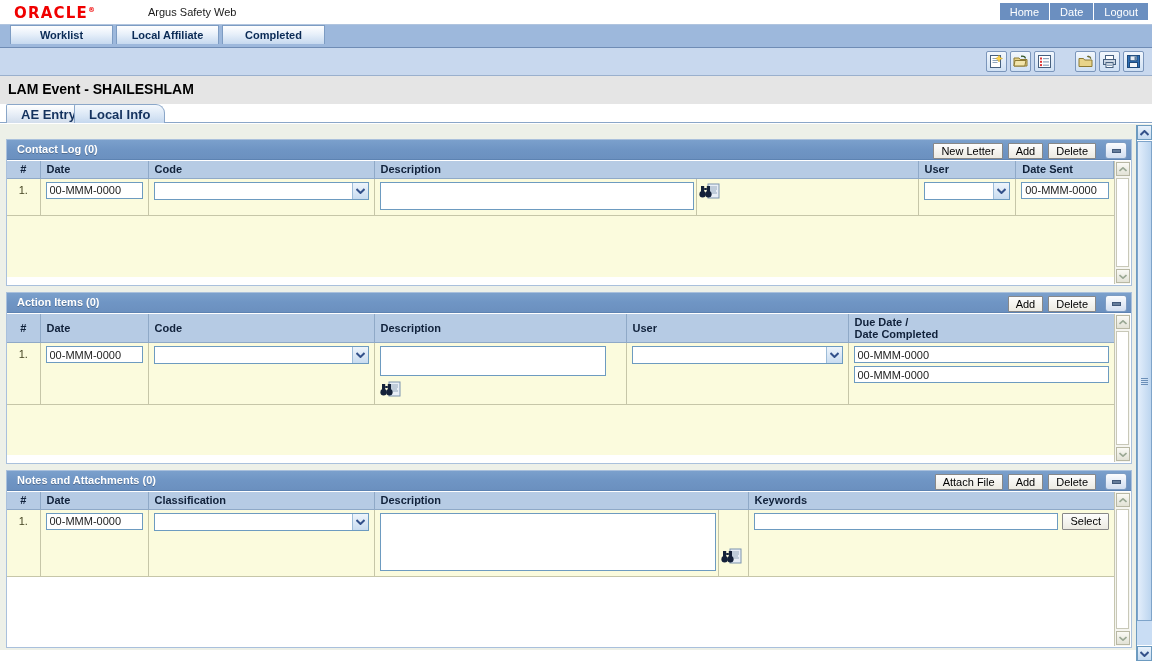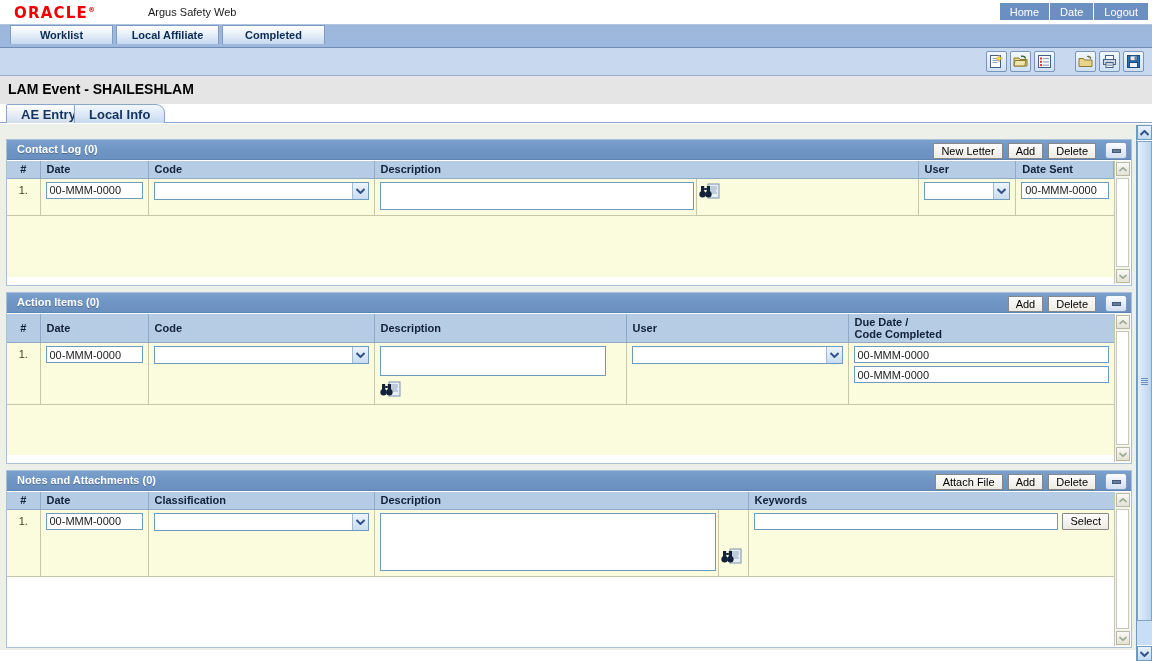--- a/index.html
+++ b/index.html
@@ -496,21 +496,21 @@
             </colgroup>
         <tbody>
               <tr>
           <th class="cnum" style="height:28px;">#</th>
           <th>Date</th>
           <th>Code</th>
           <th>Description</th>
           <th>User</th>
           <th style="border-right:none; line-height:12px;">
             <div>Due Date /</div>
-            <div>Code Completed</div>
+            <div>Date Completed</div>
           </th>
         </tr>
         <tr>
           <td class="cnum">1.</td>
           <td>
             <input class="txt" value="00-MMM-0000" style="">
           </td>
           <td>
             <div class="selwrap">
               <div class="selbox"></div>

